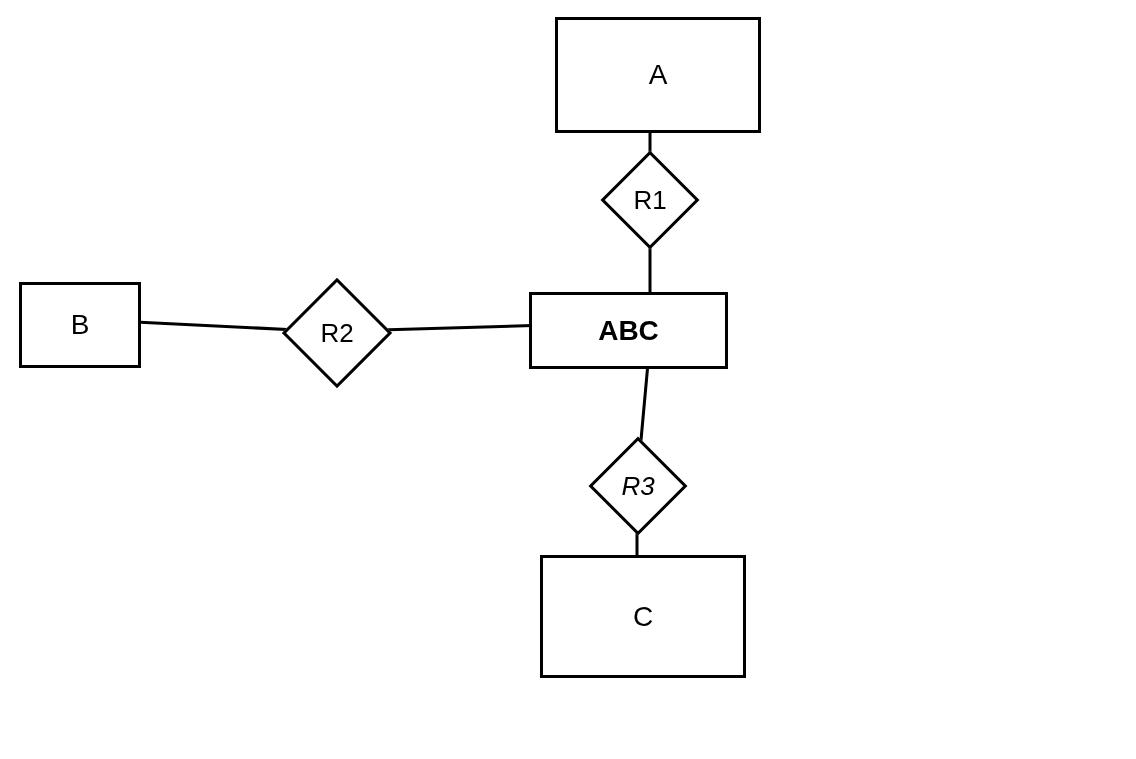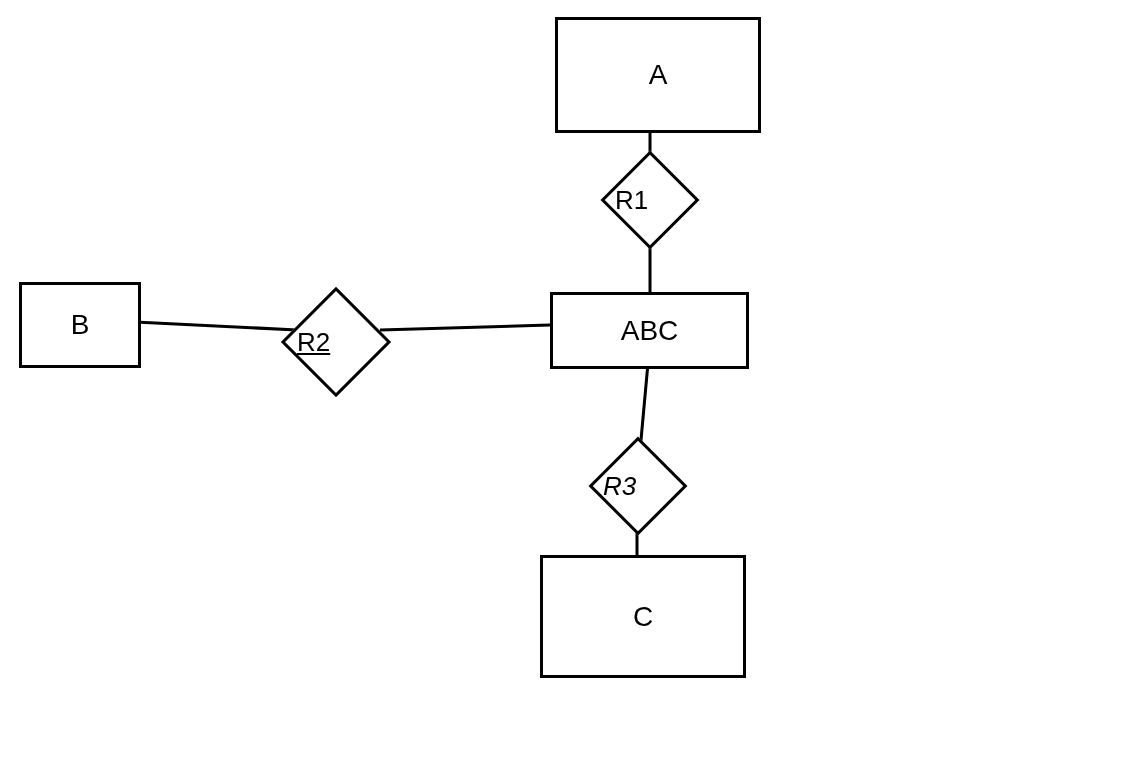--- a/index.html
+++ b/index.html
@@ -19,20 +19,21 @@
       align-items: center;
       justify-content: center;
       font-size: 28px;
     }
     .relationship {
       position: absolute;
       width: 70px;
       height: 70px;
       display: flex;
       align-items: center;
+      justify-content: center;
     }
     .relationship .diamond {
       position: absolute;
       width: 70px;
       height: 70px;
       border: 3px solid #000;
       background: #fff;
       transform: rotate(45deg);
       box-sizing: border-box;
     }
@@ -74,29 +75,29 @@
 
 <div class="entity" style="left:555px; top:17px; width:200px; height:110px;">
   <span>A</span>
 </div>
 
 <div class="relationship" style="left:615px; top:165px;">
   <div class="diamond"></div>
   <span class="label">R1</span>
 </div>
 
-<div class="entity" style="left:550px; top:292px; width:193px; height:71px;">
+<div class="entity" style="left:529px; top:292px; width:193px; height:71px;font-weight:bold;">
   <span>ABC</span>
 </div>
 
 <div class="entity" style="left:19px; top:282px; width:116px; height:80px;">
   <span>B</span>
 </div>
 
-<div class="relationship" style="left:297px; top:302px; width:80px; height:80px;text-decoration:underline;">
+<div class="relationship" style="left:297px; top:293px; width:80px; height:80px;">
   <div class="diamond" style="width:78px; height:78px;"></div>
   <span class="label">R2</span>
 </div>
 
 <div class="relationship" style="left:603px; top:451px;font-style:italic;">
   <div class="diamond"></div>
   <span class="label">R3</span>
 </div>
 
 <div class="entity" style="left:540px; top:555px; width:200px; height:117px;">

